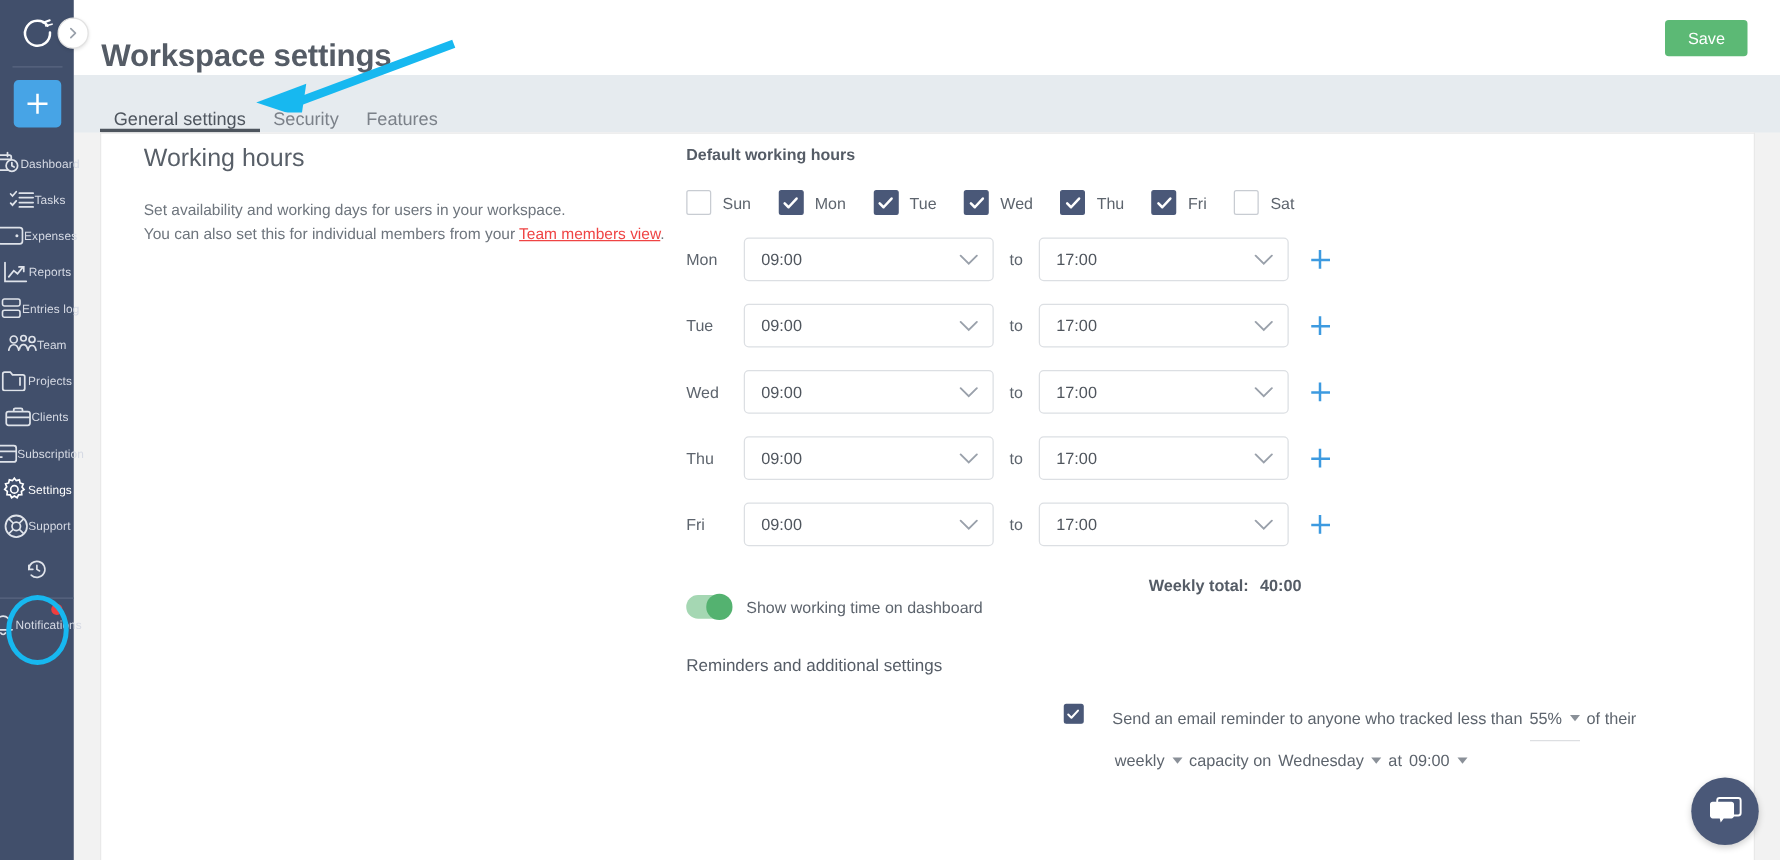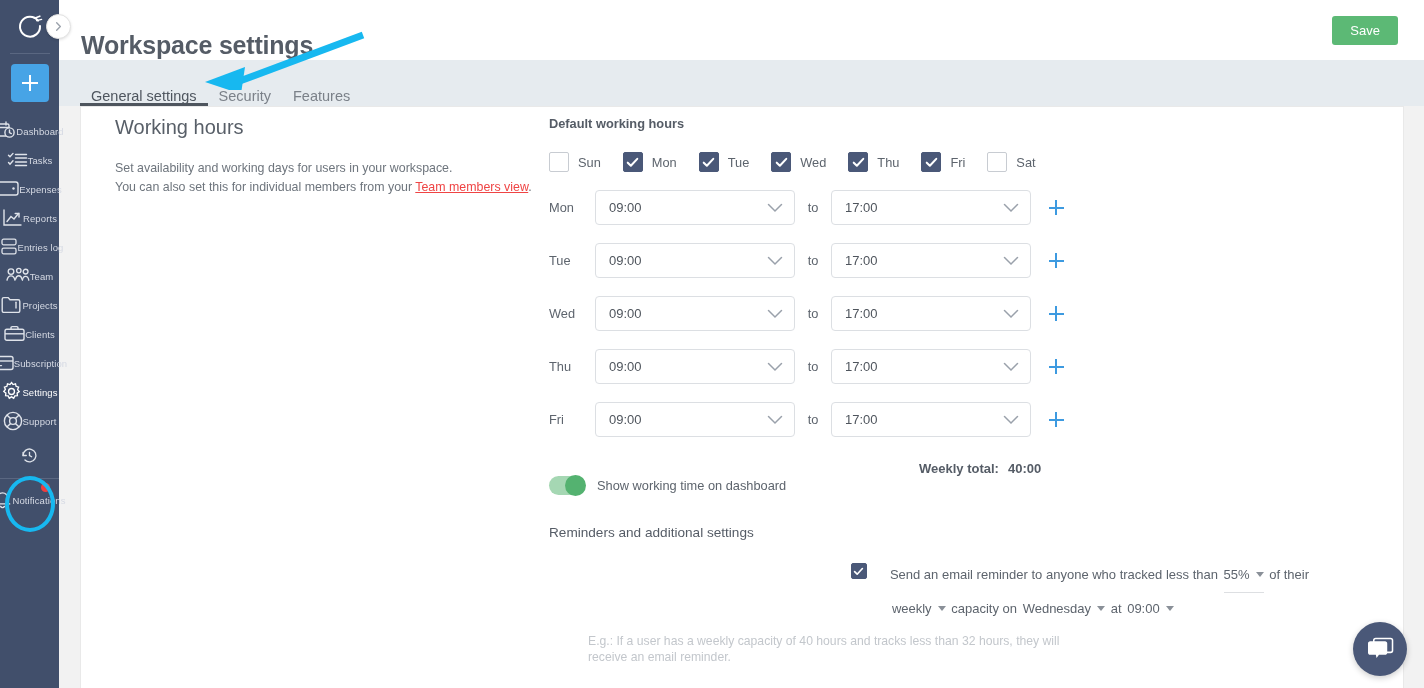--- a/index.html
+++ b/index.html
@@ -617,24 +617,20 @@
               <span class="caret"></span>
             </span>
             <span>at</span>
             <span class="inline-dd">
               <span>09:00</span>
               <span class="caret"></span>
             </span>
           </div>
         </div>
 
-        <div id="rem-hint">
-          <span>E.g.: If a user has a weekly capacity of 40 hours and tracks less than 32 hours, they will receive an</span>
-          <span>email reminder.</span>
-        </div>
 
       </div>
     </div>
   </div>
 
   <div id="chat-btn">
     <svg width="27" height="25" viewBox="0 0 28 26">
       <path d="M9 1.5h15.5c1.1 0 2 .9 2 2v10.5c0 1.1-.9 2-2 2H9c-1.1 0-2-.9-2-2V3.5c0-1.1.9-2 2-2z" fill="none" stroke="#ffffff" stroke-width="1.6"></path>
       <path d="M3.2 4.5h15.6c1.2 0 2.2 1 2.2 2.2v9.6c0 1.2-1 2.2-2.2 2.2h-6.4l-2.5 3.4-.8-3.4H3.2c-1.2 0-2.2-1-2.2-2.2V6.7c0-1.2 1-2.2 2.2-2.2z" fill="#ffffff"></path>
     </svg>

